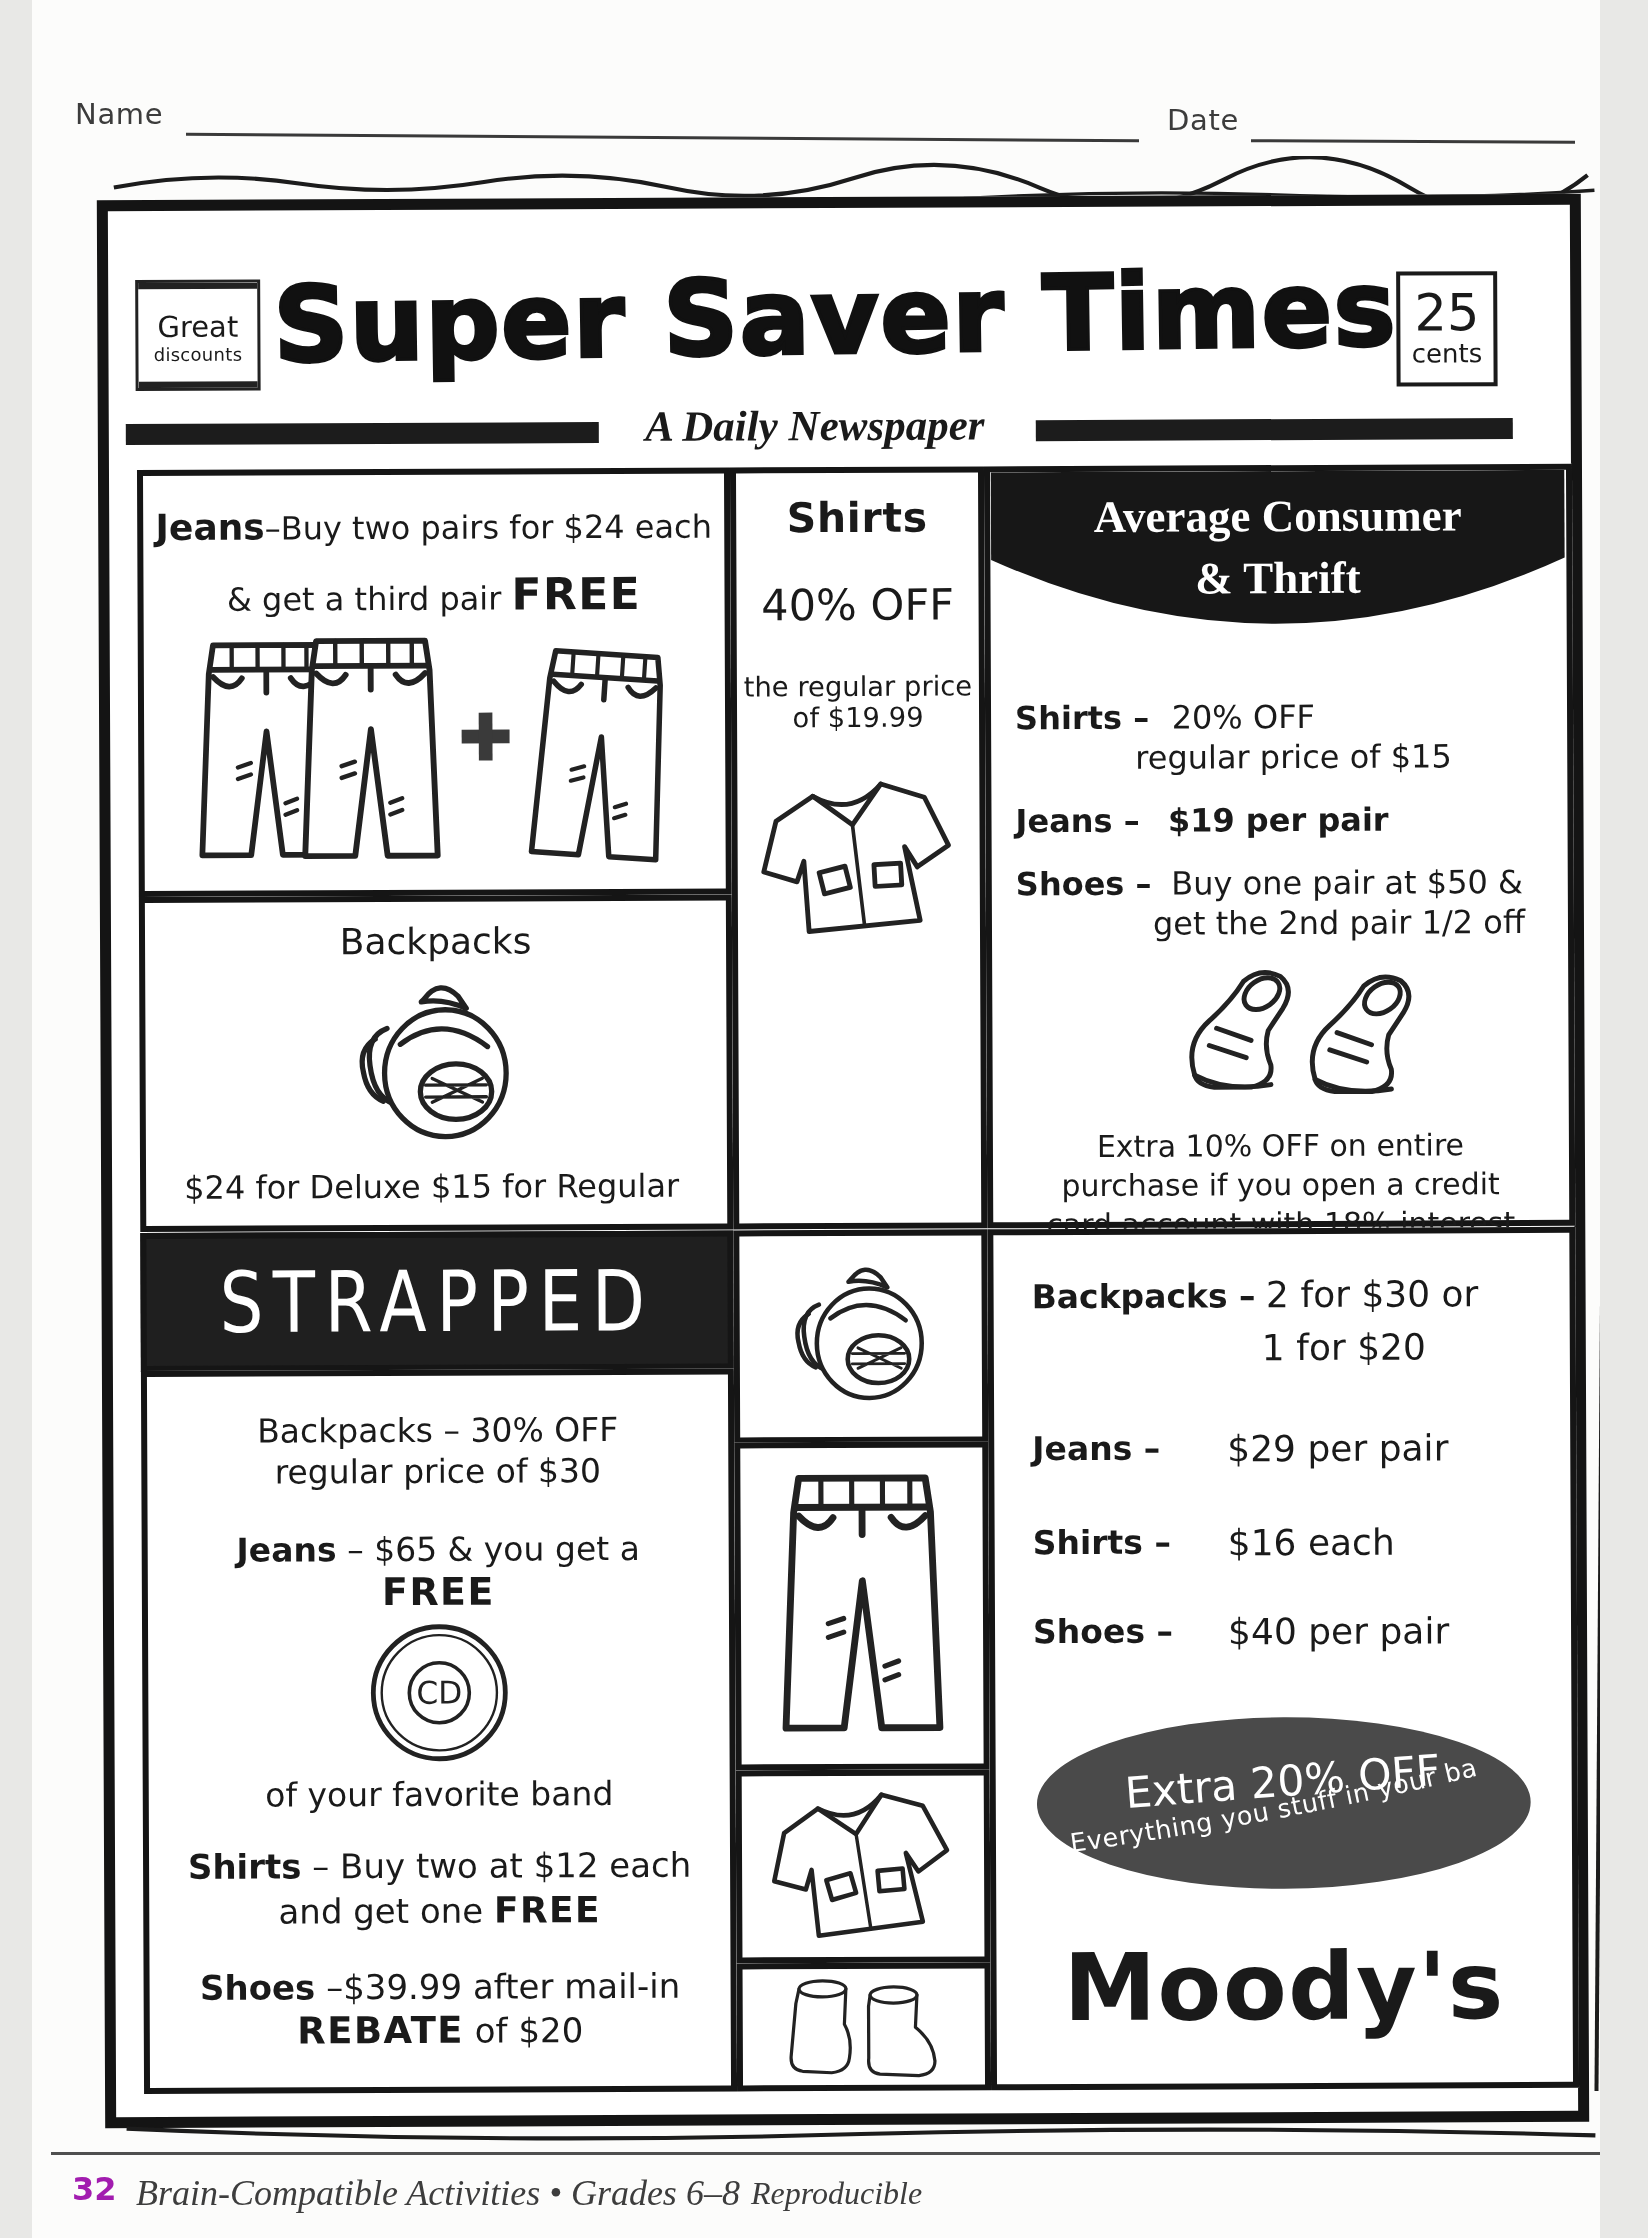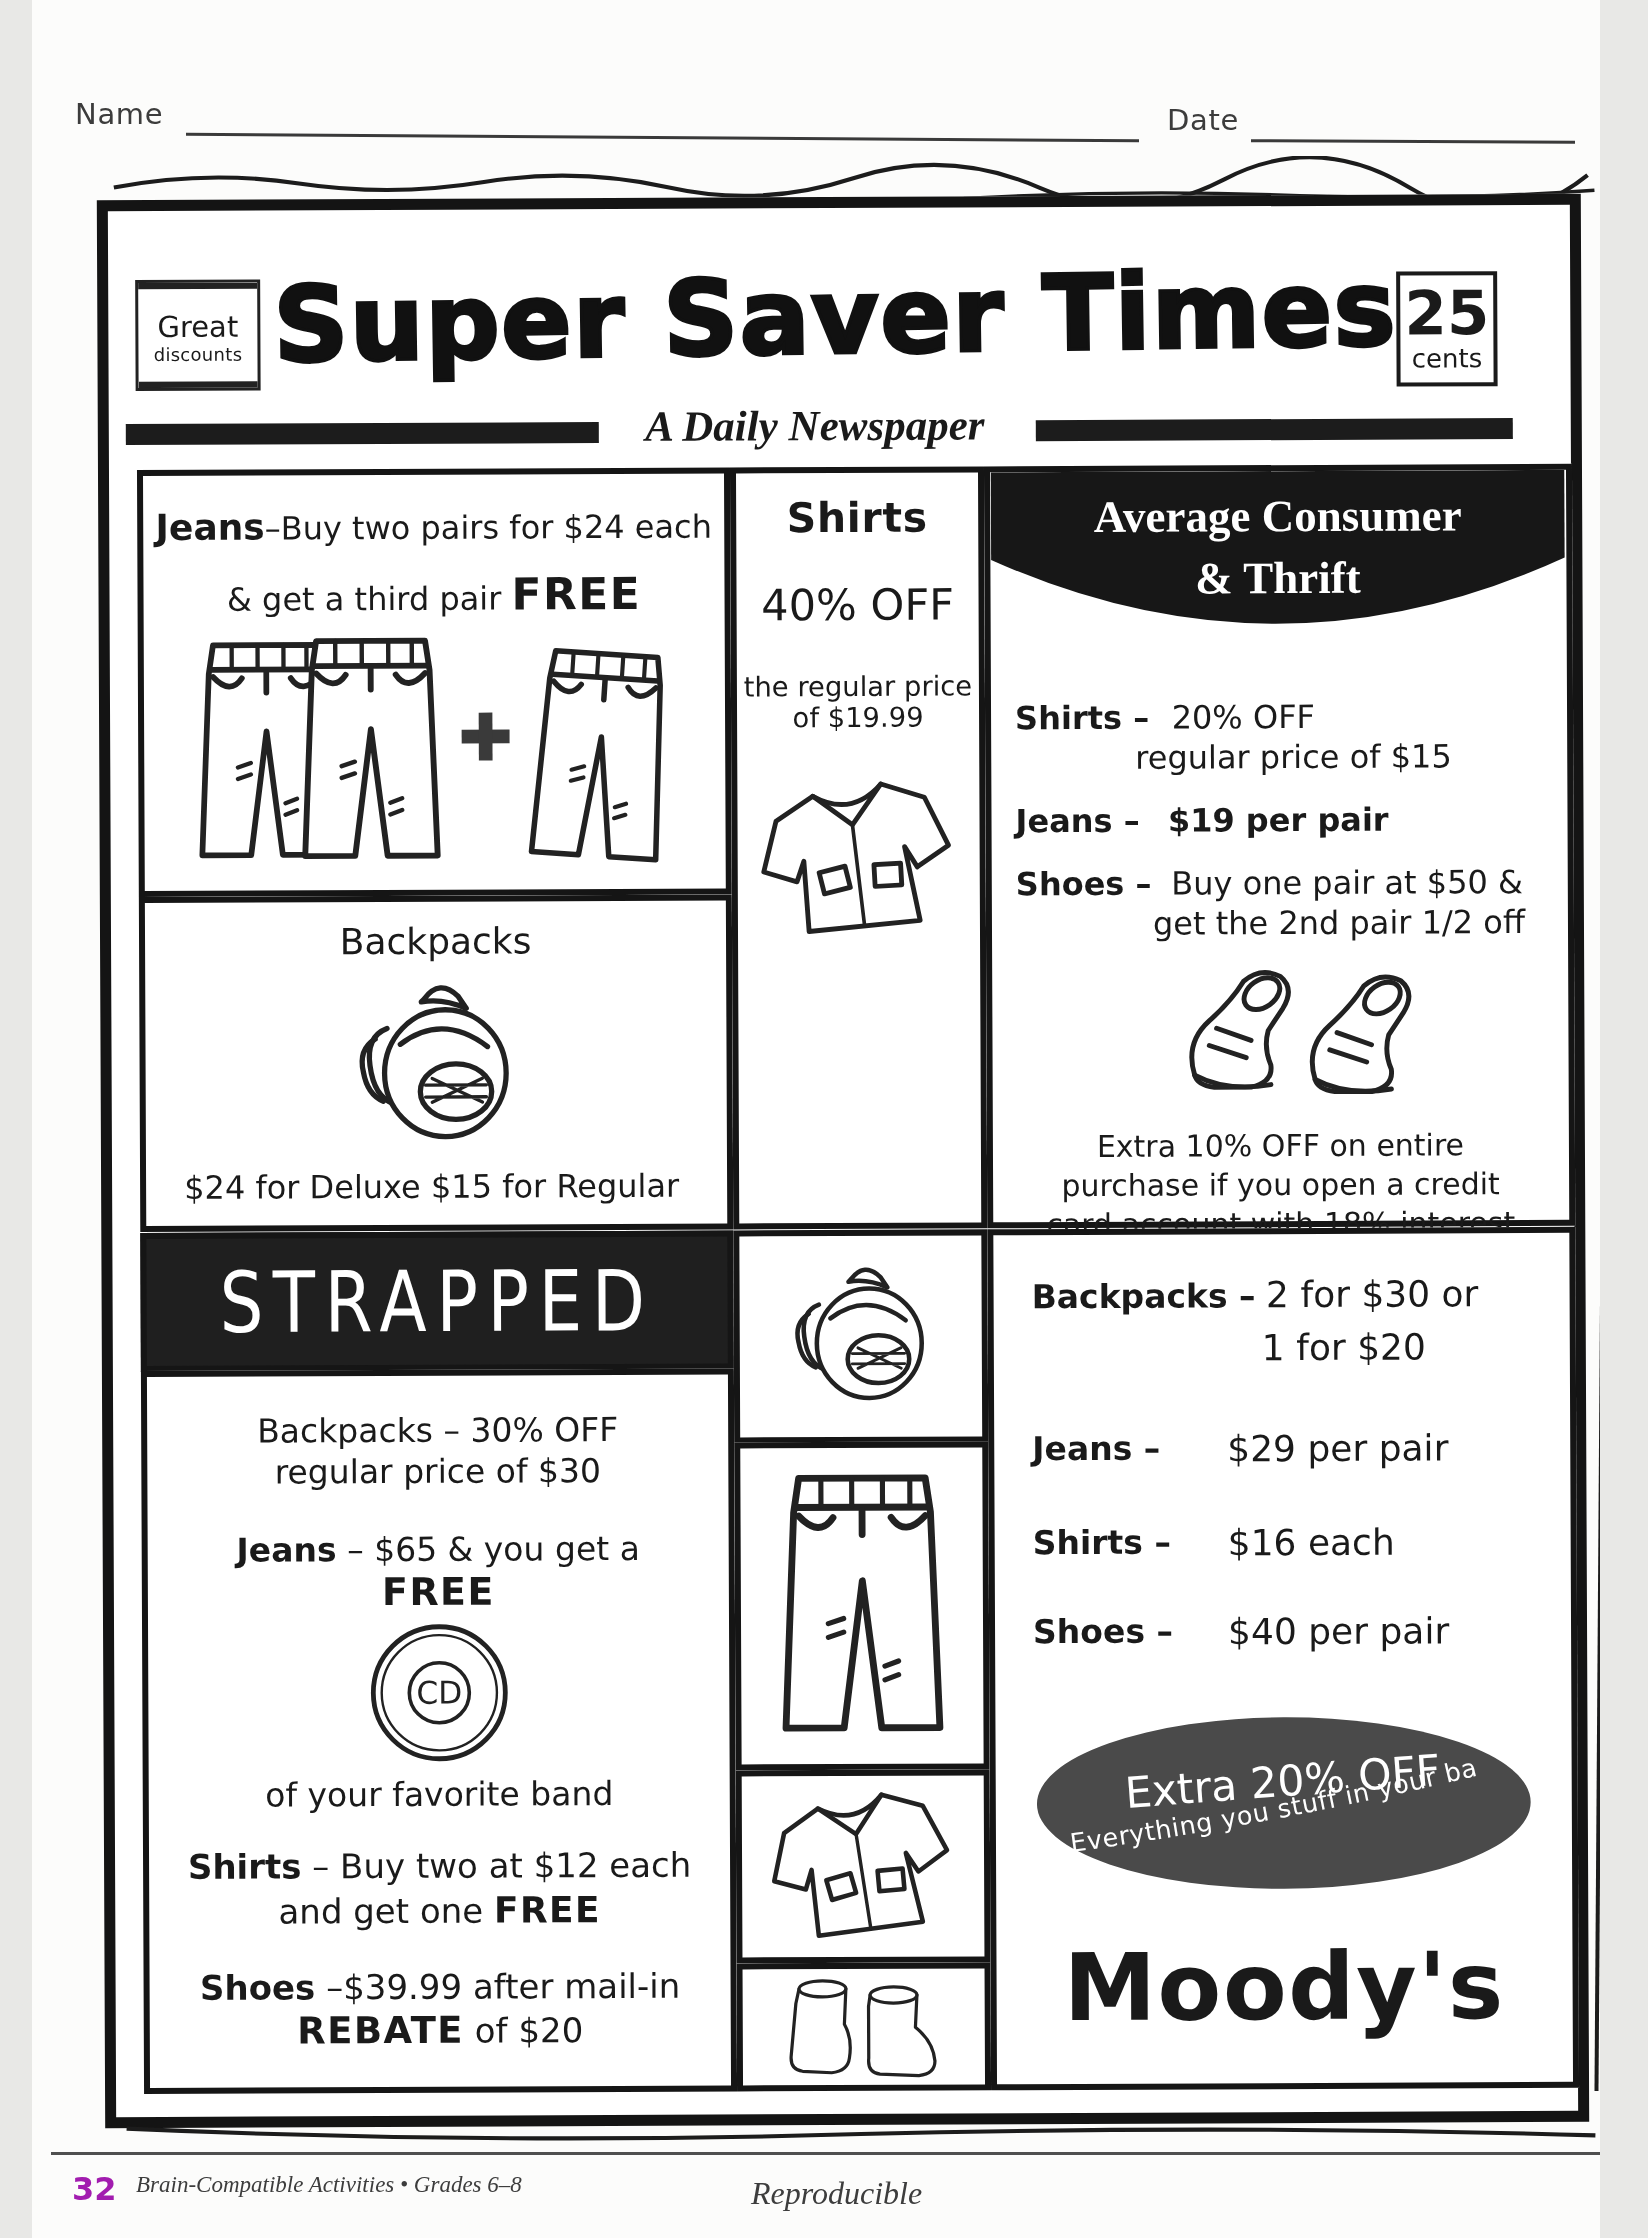--- a/index.html
+++ b/index.html
@@ -15,21 +15,21 @@
   .cell{position:absolute;background:#fff;border:6.9px solid #151515;box-sizing:border-box;}
   
   .badge{display:flex;flex-direction:column;align-items:center;justify-content:center;
          border:3.4px solid #222;box-shadow:inset 0 6.2px 0 #222,inset 0 -6.2px 0 #222;box-sizing:border-box;}
   .badge .l1{font-size:29px;margin-top:4.1px;}
   .badge .l2{font-size:18px;letter-spacing:0.3px;text-align:right;}
   .masthead-title{font-weight:900;font-size:104px;text-align:center;letter-spacing:1.4px;
          -webkit-text-stroke:3.4px #111;color:#111;transform:rotate(-0.6deg);white-space:nowrap;}
   .pricebox{border:4.8px solid #1a1a1a;display:flex;flex-direction:column;align-items:center;
          justify-content:center;box-sizing:border-box;}
-  .pricebox .num{font-size:61px;font-weight:700;line-height:.95;}
+  .pricebox .num{font-size:51px;font-weight:400;line-height:.95;}
   .pricebox .unit{font-size:26px;margin-top:1.4px;}
   .subbar{height:20.6px;background:#1c1c1c;}
   .subtitle{font-family:"Liberation Serif","DejaVu Serif",serif;font-style:italic;font-weight:700;
             font-size:43px;white-space:nowrap;}
   
   .adline{font-size:32px;line-height:1.25;}
   .lbl{font-weight:700;}
   .big-free{font-weight:900;font-size:44px;letter-spacing:1.4px;}
   .center{text-align:center;}
   .strapped{font-size:69px;color:#fff;letter-spacing:9.6px;transform:scale(1,1.22);
@@ -292,16 +292,16 @@
       <div class="abs center" style="left:0;top:699px;width:575px;font-size:93px;font-weight:900;letter-spacing:1.4px;">Moody's</div>
     </div>
   </div>
 
   <svg class="abs" style="left:75px;top:2115px;" width="1508" height="34" viewBox="0 0 2200 50">
     <path d="M20 20 Q560 44 1100 28 Q1650 14 2180 30" fill="none" stroke="#1c1c1c" stroke-width="6"></path>
   </svg>
 
   <div class="abs" style="left:19px;top:2152px;width:1611px;height:0;border-top:3.4px solid #4f4f4f;"></div>
   <div class="abs" style="left:40px;top:2170px;font-size:32px;font-weight:700;color:#a21caf;">32</div>
-  <div class="abs footer-serif" style="left:104px;top:2172px;font-size:23px;">Brain-Compatible Activities • Grades 6–8</div>
+  <div class="abs footer-serif" style="left:104px;top:2172px;font-size:36px;">Brain-Compatible Activities • Grades 6–8</div>
   <div class="abs footer-serif" style="left:719px;top:2175px;font-size:32px;">Reproducible</div>
 </div>
 
 
 </body></html>

